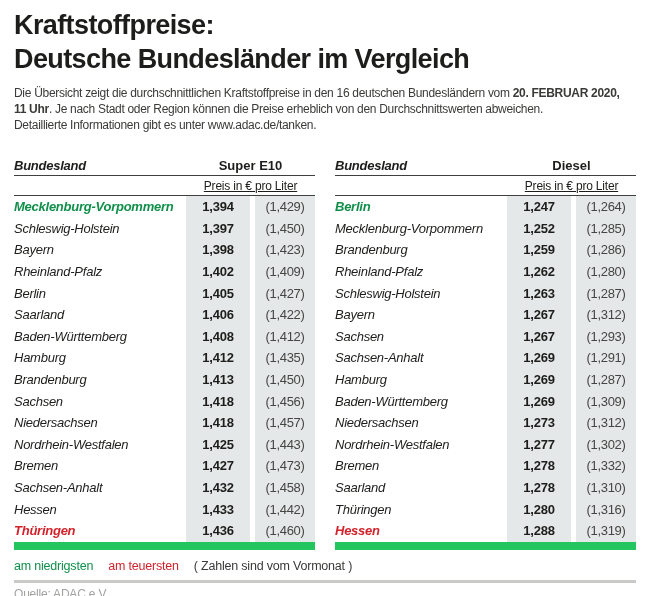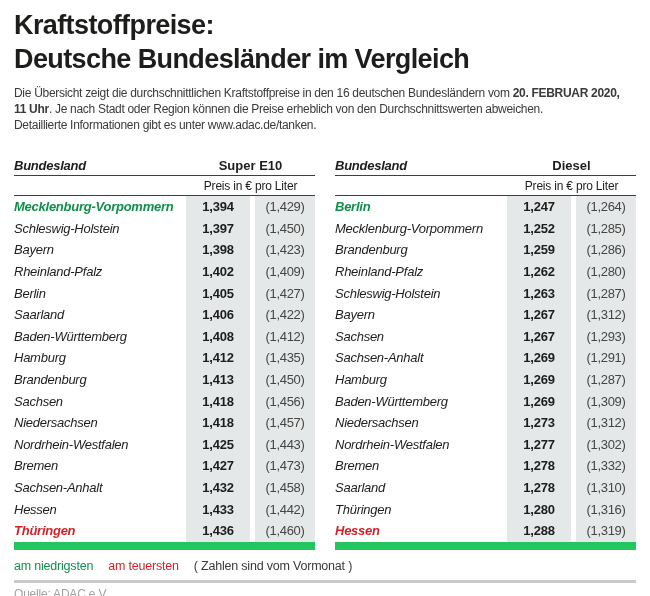--- a/index.html
+++ b/index.html
@@ -20,21 +20,21 @@
   }
   .intro strong { font-weight:700; }
 
   .tables { display:flex; gap:20px; margin-top:22px; }
   .price-table { flex:1; min-width:0; }
 
   .thead { display:flex; align-items:center; height:21px; border-bottom:1px solid #3f3f3d; }
   .thead .c-land { font-weight:700; font-size:13px; }
   .thead .c-priceblock { font-weight:700; font-size:13px; }
   .thead.row2 { height:20px; }
-  .thead.row2 .c-priceblock { font-weight:400; font-size:12px; letter-spacing:-0.2px; }
+  .thead.row2 .c-priceblock { font-weight:400; font-size:12px; letter-spacing:-0.2px;text-decoration:underline; }
 
   .c-land { flex:1; display:flex; align-items:center; font-size:13px; letter-spacing:-0.25px; overflow:hidden;font-style:italic; }
   .c-priceblock { width:129px; text-align:center; }
 
   .tbody { border-bottom:8px solid #22c55e; }
   .trow { display:flex; height:21.6px; }
   .c-price, .c-prev {
     display:flex; align-items:center; justify-content:center;
     font-size:13px; background:var(--shade,#e4e8e8);
   }

